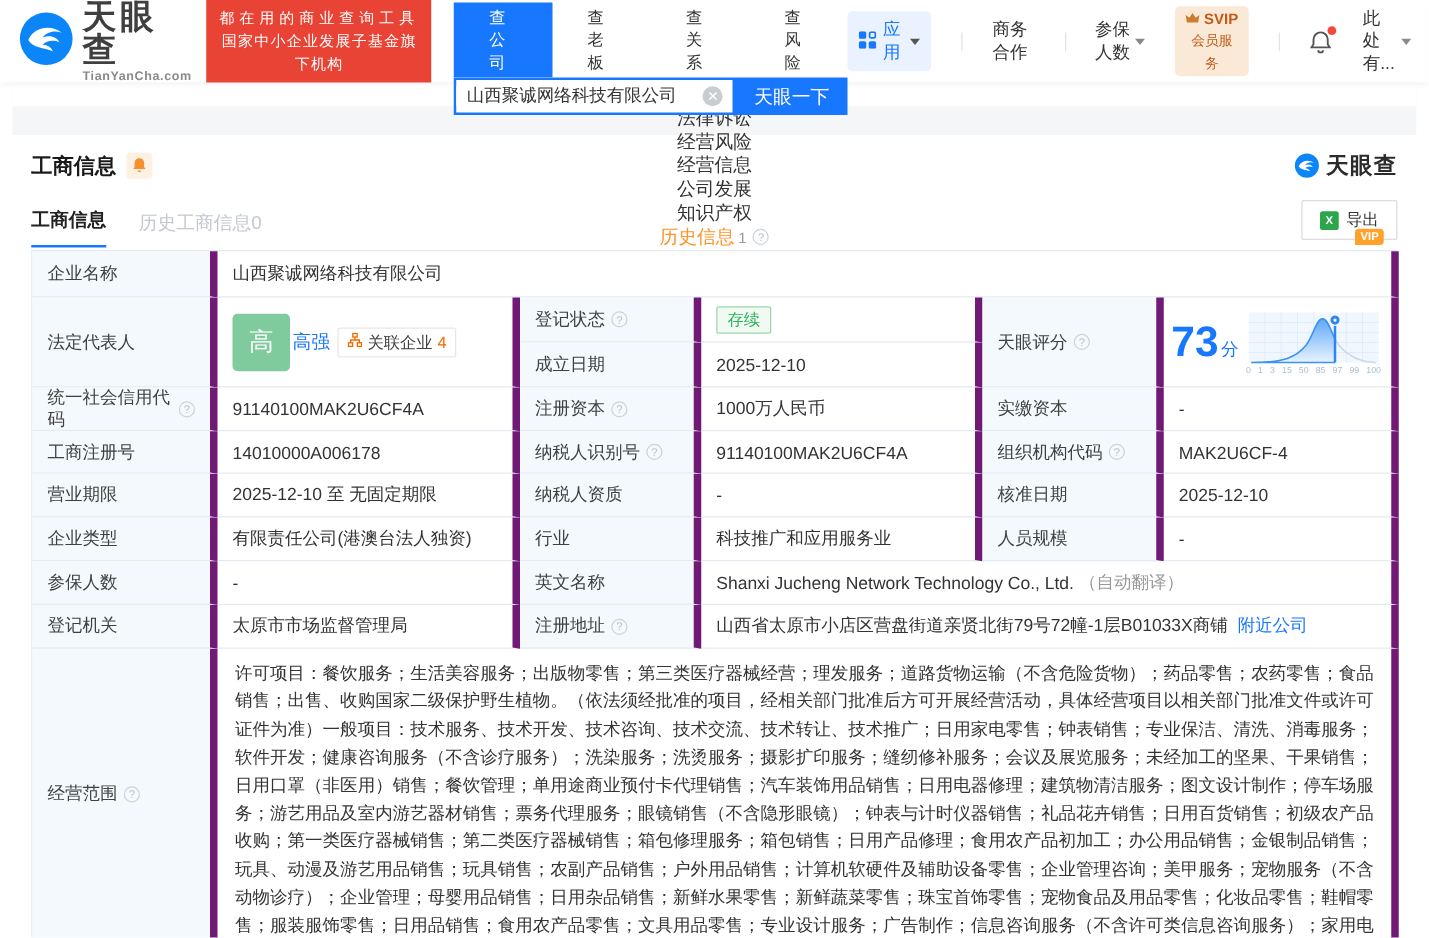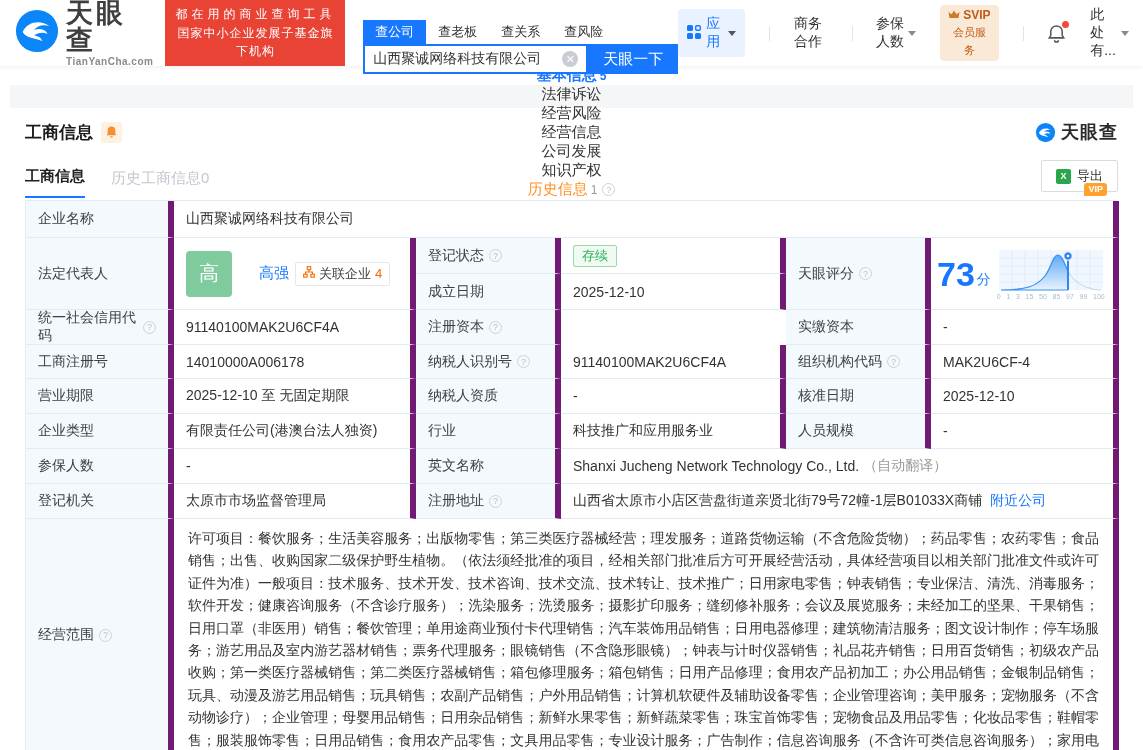--- a/index.html
+++ b/index.html
@@ -11,21 +11,21 @@
   .logo { display:flex; align-items:center; gap:6px; }
   .logo-txt { display:flex; flex-direction:column; line-height:1; }
   .logo-name { font-size:27px; font-weight:bold; color:#3f3f3f; letter-spacing:3px; }
   .logo-dom { font-size:10px; color:#8a8a8a; letter-spacing:.5px; margin-top:3px; font-weight:bold; }
   .slogan { margin-left:12px; background:#e84335; color:#fff; padding:5px 9px; line-height:1.55;
             font-size:12px; text-align:center; }
   .slogan .l1 { letter-spacing:4px; }
   .slogan .l2 { letter-spacing:1px; }
   .srch { margin-left:18px; width:352px; }
   .srch-tabs { display:flex; font-size:13px; }
-  .srch-tab { padding:3px 12px; color:#333; cursor:pointer;margin-top:28px; }
+  .srch-tab { padding:3px 28px; color:#333; cursor:pointer;margin-top:28px; }
   .srch-tab.on { background:#1877ff; color:#fff; }
   .srch-row { display:flex; height:30px; }
   .srch-box { flex:1; display:flex; align-items:center; border:2px solid #1877ff; background:#fff; }
   .srch-box input { flex:1; border:none; outline:none; font-size:14px; padding:0 8px; color:#333;
     font-family:"Liberation Sans","DejaVu Sans",sans-serif; }
   .clr { width:16px; height:16px; border-radius:50%; background:#c8cdd4; color:#fff; font-size:11px;
          display:flex; align-items:center; justify-content:center; margin-right:8px; cursor:pointer; }
   .srch-btn { width:90px; background:#1877ff; color:#fff; font-size:15px; border:none; cursor:pointer; }
   .hd-right { margin-left:auto; display:flex; align-items:center; gap:24px; font-size:14px; color:#333; }
   .apps { display:flex; align-items:center; gap:5px; background:#e9f2fe; color:#1877ff;
@@ -78,21 +78,21 @@
     grid-template-rows:37px 36px 36px 35px 34px 35px 35px 35px 35px 233px;
     border-top:1px solid #e4eaf1; border-left:1px solid #e4eaf1; font-size:14px; }
   .cell { border-right:6px solid #701a75; border-bottom:1px solid #e4eaf1; display:flex;
           align-items:center; padding:0 12px; color:#333; overflow:hidden; }
   .lbl { background:#f3f9fd; color:#404040; }
   .link { color:#1877ff; cursor:pointer; text-decoration:none; }
   .tag-alive { border:1px solid #9bd8ab; background:#f0faf2; color:#2bb35a; font-size:13px;
                padding:1px 8px; border-radius:2px; }
   .avatar { width:46px; height:46px; background:#7fcb9e; border-radius:4px; color:#fff; font-size:20px;
             display:flex; align-items:center; justify-content:center; flex:none; }
-  .rep-name { color:#1877ff; font-size:15px; margin-left:27px; cursor:pointer; }
+  .rep-name { color:#1877ff; font-size:15px; margin-left:2px; cursor:pointer; }
   .rel-badge { display:inline-flex; align-items:center; gap:4px; border:1px solid #e7e7e7; border-radius:2px;
                padding:2px 7px; margin-left:6px; font-size:13px; color:#404040; cursor:pointer; background:#fff; }
   .rel-cnt { color:#f56a00; }
   .score-val { color:#1877ff; font-size:34px; font-weight:bold; line-height:1; }
   .score-unit { color:#1877ff; font-size:14px; margin:12px 6px 0 2px; }
   .spark { display:flex; flex-direction:column; }
   .ticks { display:flex; justify-content:space-between; width:108px; font-size:7px; color:#a6bdd3;
            margin-top:1px; }
   .scope-cell { align-items:flex-start; padding:8px 14px; display:block; line-height:22.4px;
                 text-align:justify; color:#333; }
@@ -327,20 +327,23 @@
         <span>统一社会信用代码</span>
         <span class="q">?</span>
       </div>
     <div class="cell" style="grid-area:4/2/5/3">
         <span>91140100MAK2U6CF4A</span>
       </div>
     <div class="cell lbl" style="grid-area:4/3/5/4">
         <span>注册资本</span>
         <span class="q">?</span>
       </div>
+    <div class="cell" style="grid-area:4/4/5/5">
+        <span>1000万人民币</span>
+      </div>
     <div class="cell lbl" style="grid-area:4/5/5/6">
         <span>实缴资本</span>
       </div>
     <div class="cell" style="grid-area:4/6/5/7">
         <span>-</span>
       </div>
 
     <div class="cell lbl" style="grid-area:5/1/6/2">
         <span>工商注册号</span>
       </div>

